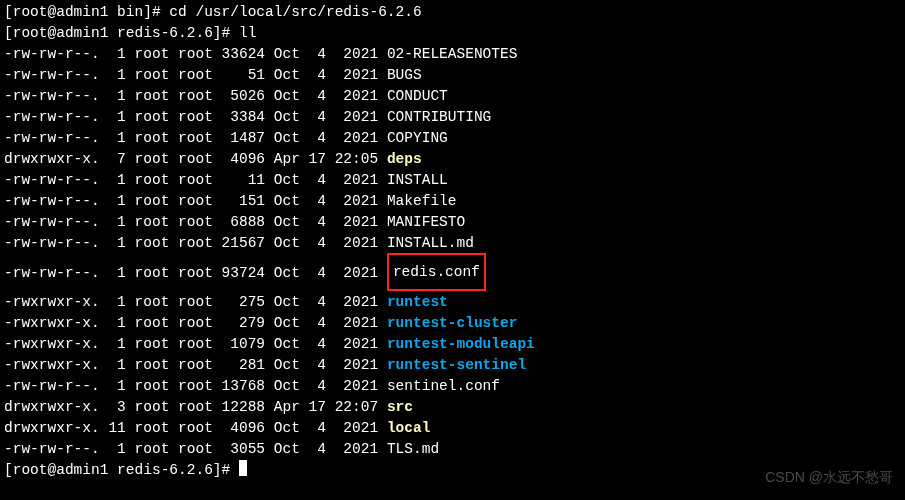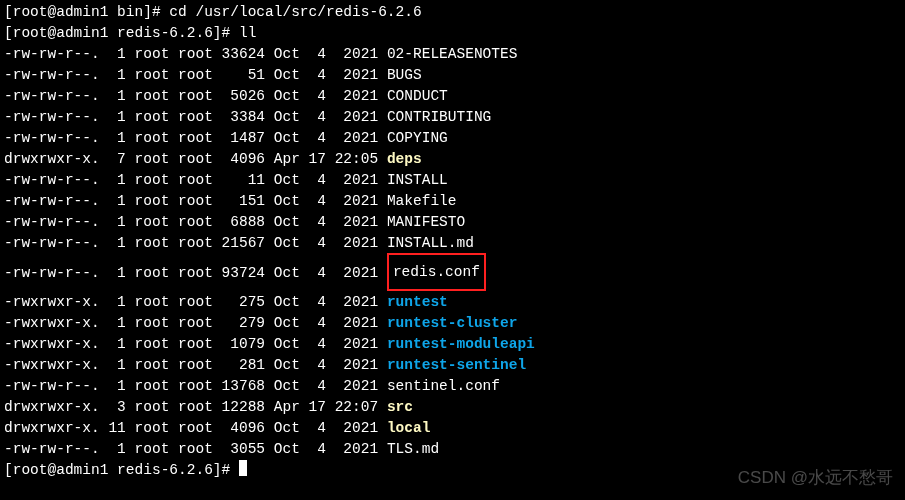--- a/index.html
+++ b/index.html
@@ -32,21 +32,21 @@
     width: 8px; height: 16px;
     background:#fff;
     vertical-align: -2px;
   }
   .watermark {
     position: absolute;
     right: 12px;
     bottom: 12px;
     color: rgba(210,210,210,0.35);
     font-family: sans-serif;
-    font-size: 17px;
+    font-size: 14px;
     margin-top: 8px;
   }
 </style>
 </head>
 <body>
 
 <div id="term">
     <div class="line">[root@admin1 bin]# cd /usr/local/src/redis-6.2.6</div>
     <div class="line">[root@admin1 redis-6.2.6]# ll</div>
     <div class="line">-rw-rw-r--.  1 root root 33624 Oct  4  2021 <span class="">02-RELEASENOTES</span></div>

